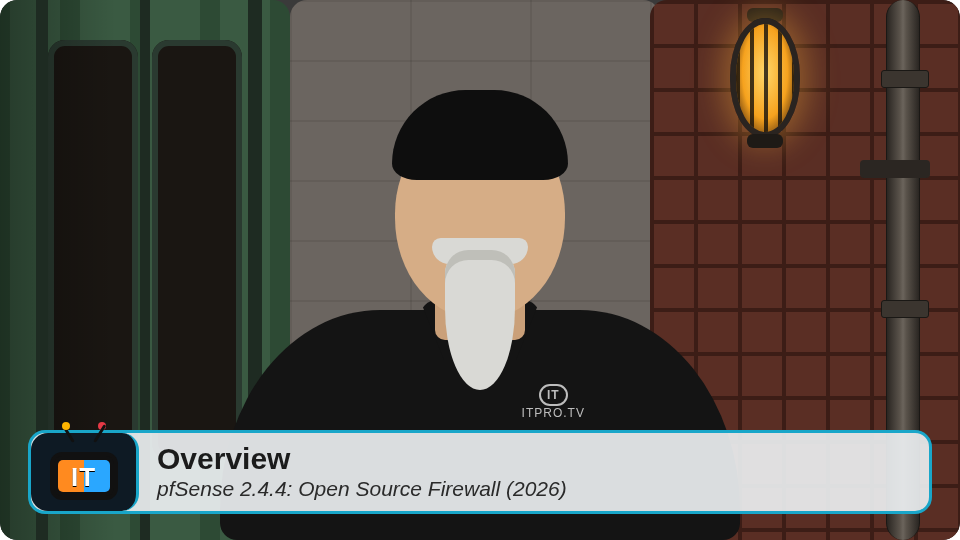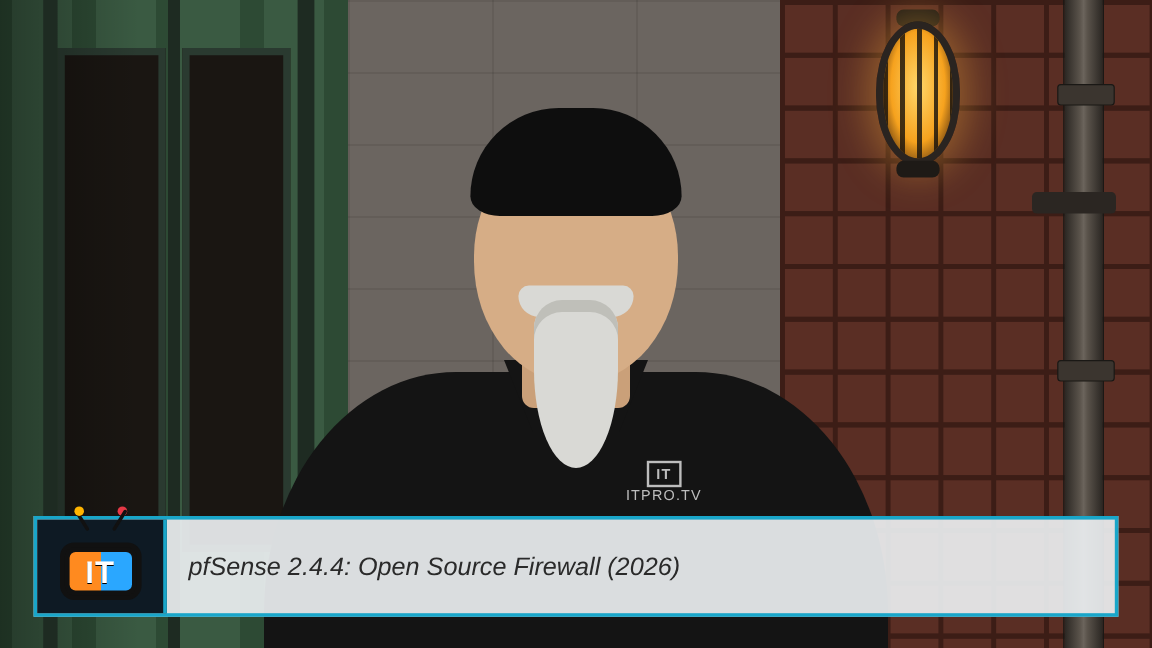--- a/index.html
+++ b/index.html
@@ -1,15 +1,15 @@
 <!DOCTYPE html>
 <html><head>
 <meta charset="utf-8">
 <style>
-  * { margin: 0; padding: 0; box-sizing: border-box; }
+  * { margin: 0; padding: 0; box-sizing: border-box; border-radius: 17px; }
   html, body { width: 960px; height: 540px; overflow: hidden; font-family: Arial, Helvetica, sans-serif; }
 
   .stage {
     position: relative;
     width: 960px;
     height: 540px;
     background: #3a3a3a;
   }
 
   
@@ -232,17 +232,18 @@
       <div class="it-logo">
         <div class="it-ant">
             <span class="tip l"></span>
             <span class="tip r"></span>
           </div>
         <div class="it-screen"></div>
         <div class="it-text">IT</div>
       </div>
     </div>
     <div class="text">
+      <div class="title">Overview</div>
       <div class="subtitle">pfSense 2.4.4: Open Source Firewall (2026)</div>
     </div>
   </div>
 
 </div>
 
 </body></html>

